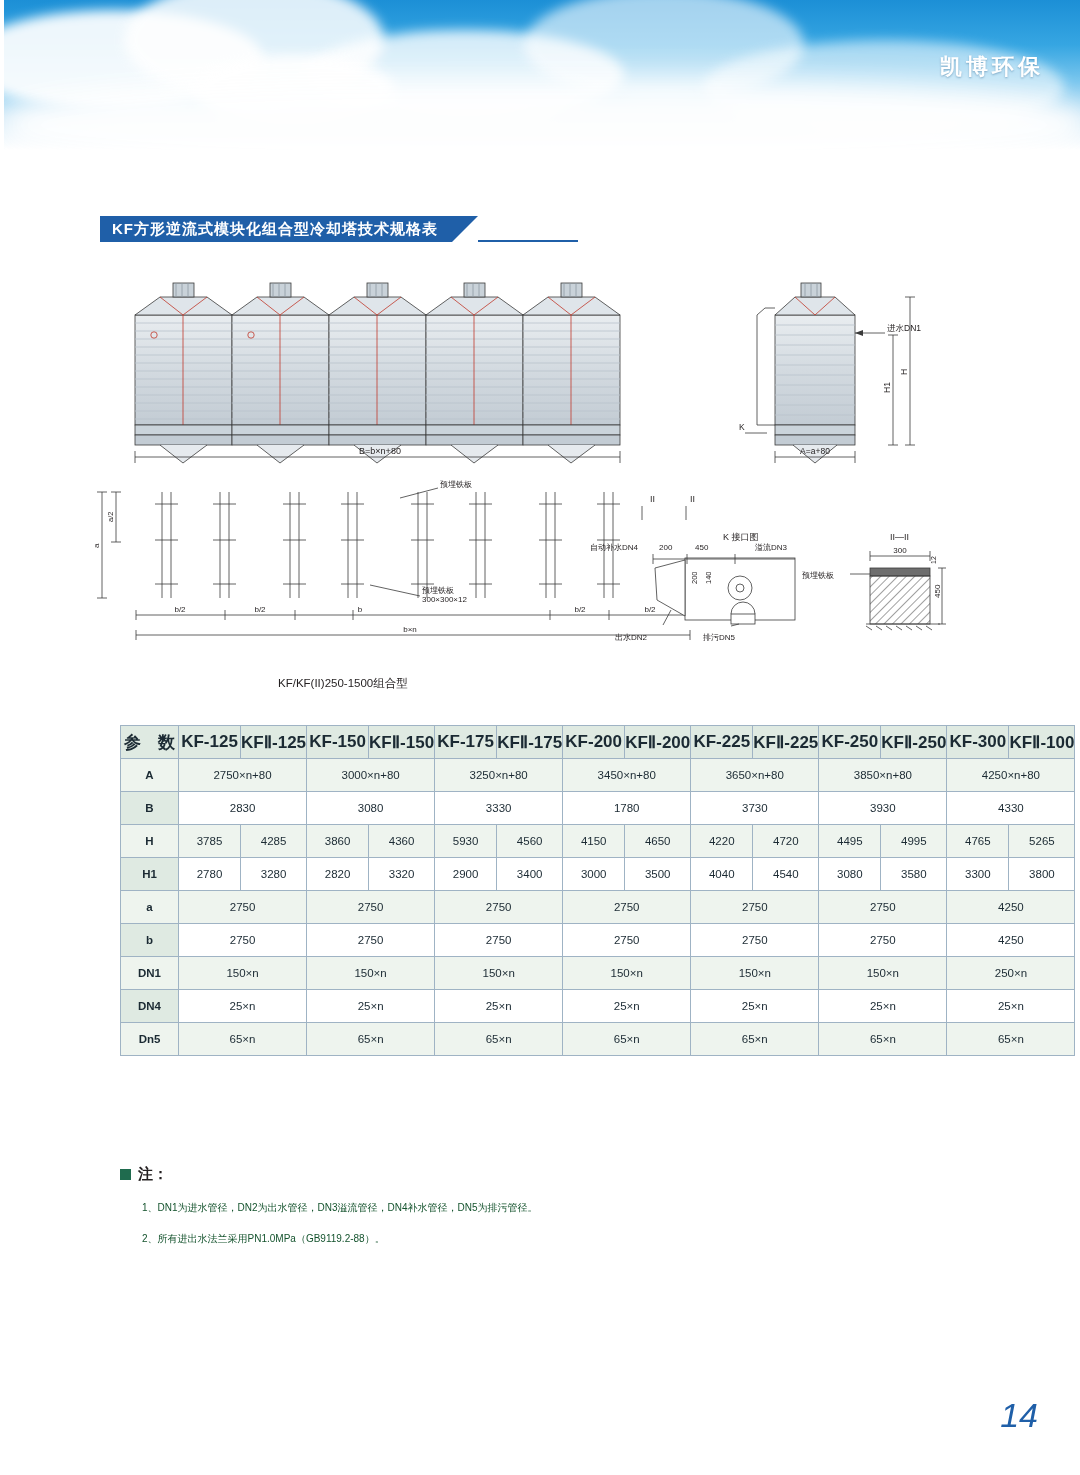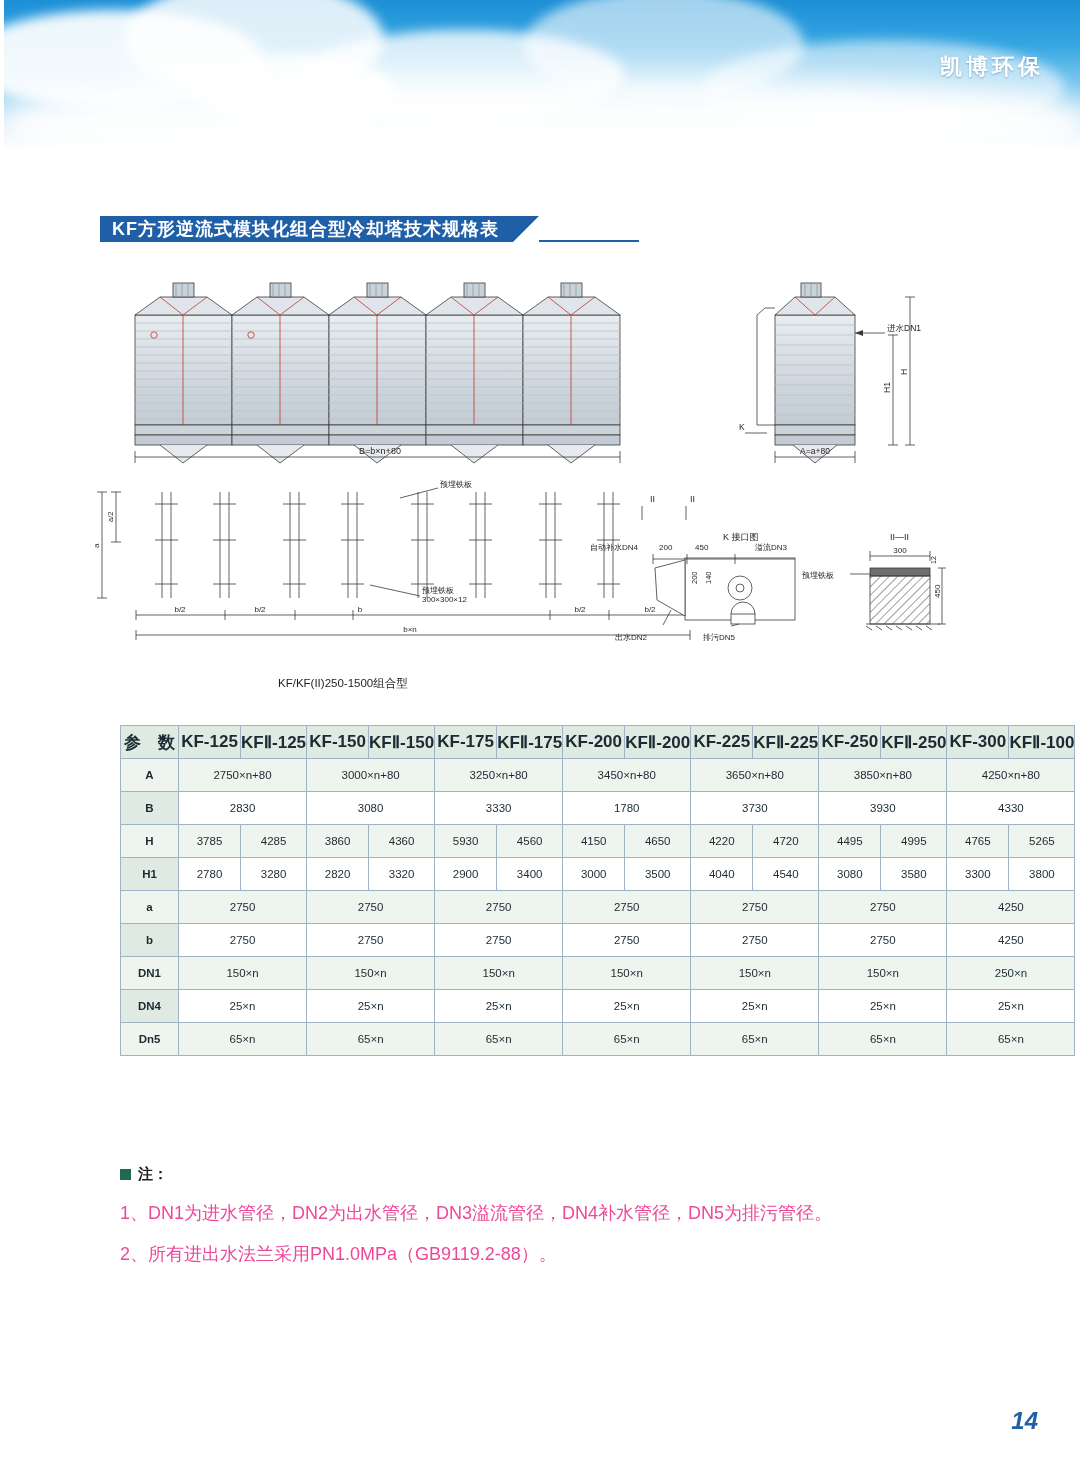--- a/index.html
+++ b/index.html
@@ -34,21 +34,21 @@
     color:#ffffff; font-size:22px; letter-spacing:4px; font-weight:bold;
     text-shadow:0 1px 2px rgba(0,60,110,.35);
   }
 
   
   .title-ribbon {
     position:absolute; left:100px; top:216px; height:26px;
     display:flex; align-items:center;
   }
   .ribbon-body {
-    background:#1f5fa8; color:#fff; font-size:18px; font-weight:bold;
+    background:#1f5fa8; color:#fff; font-size:15px; font-weight:bold;
     letter-spacing:1px; padding:4px 14px 5px 12px; height:26px; line-height:18px;
     position:relative;
   }
   .ribbon-tail {
     width:0;height:0;border-top:26px solid #1f5fa8;border-right:26px solid transparent;
   }
   .ribbon-line {
     height:2px; width:100px; background:#1f5fa8; align-self:flex-end; margin-bottom:0px;
   }
 
@@ -79,26 +79,26 @@
   }
   .spec-table td { background:#ffffff; }
   .spec-table tr.alt td { background:#eef4ee; }
   .col-param { width:58px; }
   .col-model { width:62px; }
 
   
   .notes { position:absolute; left:120px; top:1165px; width:860px; }
   .notes-head { font-size:15px; font-weight:bold; display:flex; align-items:center; gap:7px; color:#231f20;}
   .notes-head .sq { width:11px; height:11px; background:#1f6b4e; display:inline-block; }
-  .note-line { font-size:18px; margin-top:17px; color:#ec4899; }
+  .note-line { font-size:10px; margin-top:17px; margin-left:22px; color:#14532d; }
 
   
   .page-num {
     position:absolute; right:42px; bottom:40px;
-    color:#1f5fa8; font-size:24px; font-weight:bold; font-style:italic;
+    color:#1f5fa8; font-size:34px; font-weight:normal; font-style:italic;
   }
 </style>
 </head>
 <body>
 
 <div class="banner">
   <div class="cloud c1"></div>
   <div class="cloud c2"></div>
   <div class="cloud c3"></div>
   <div class="cloud c4"></div>

